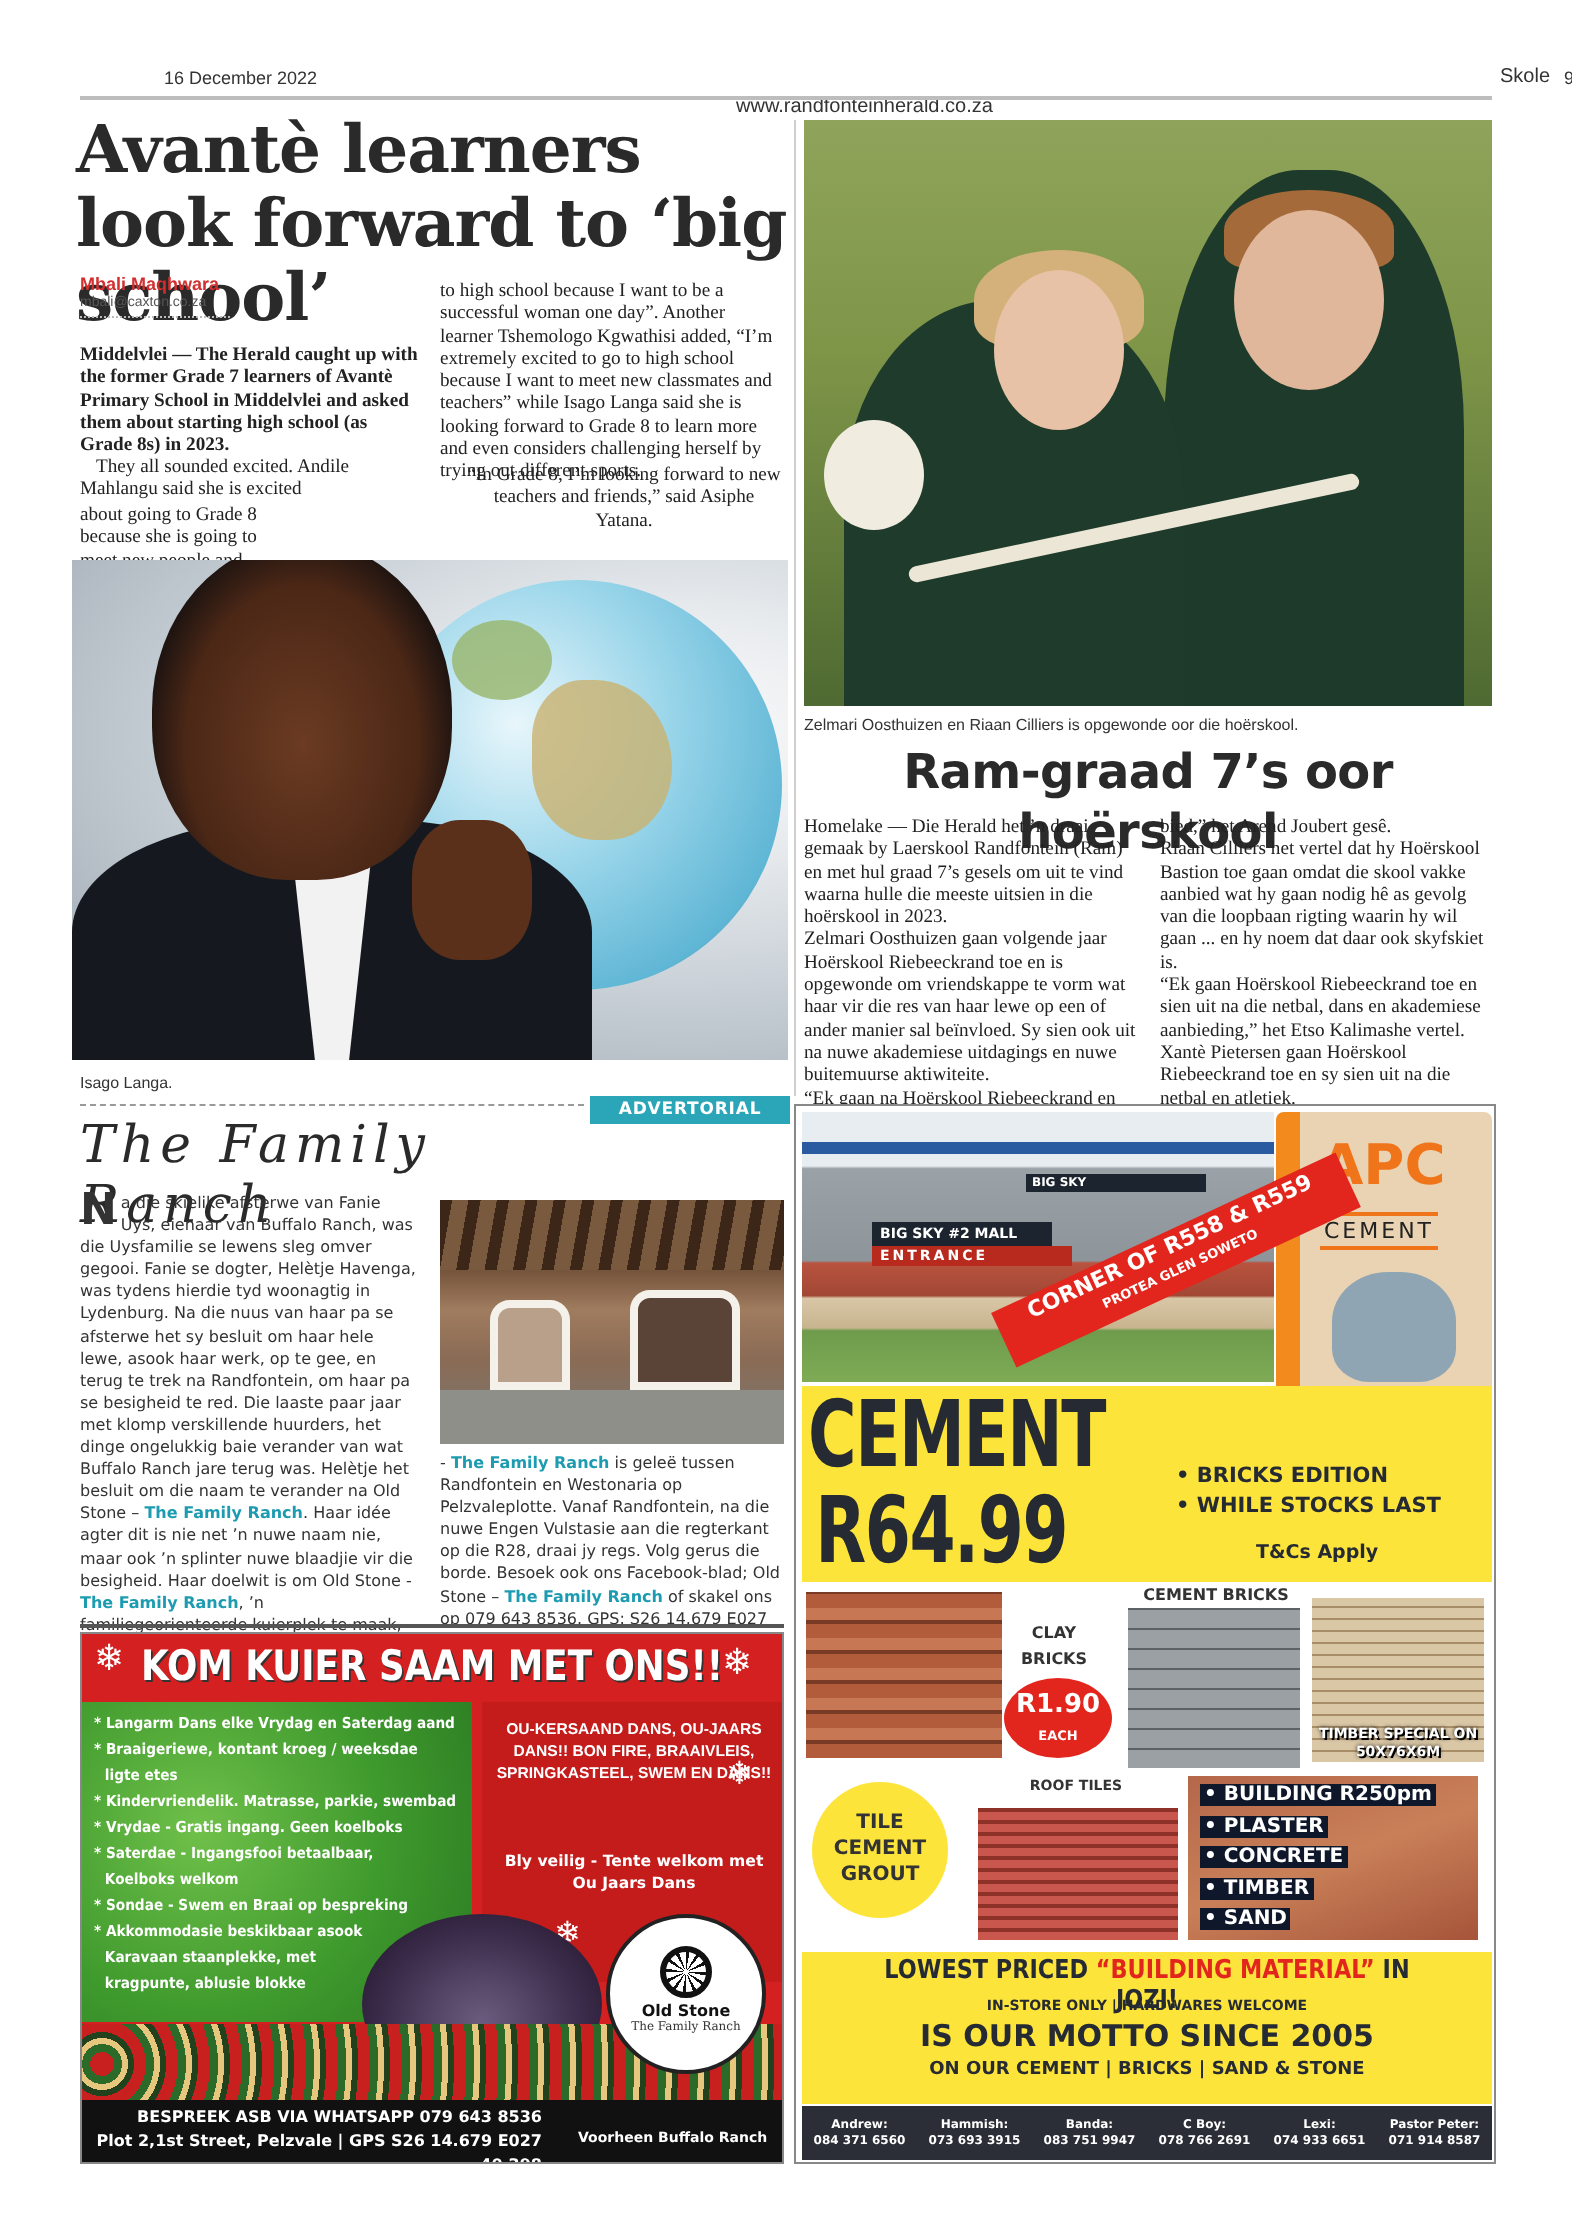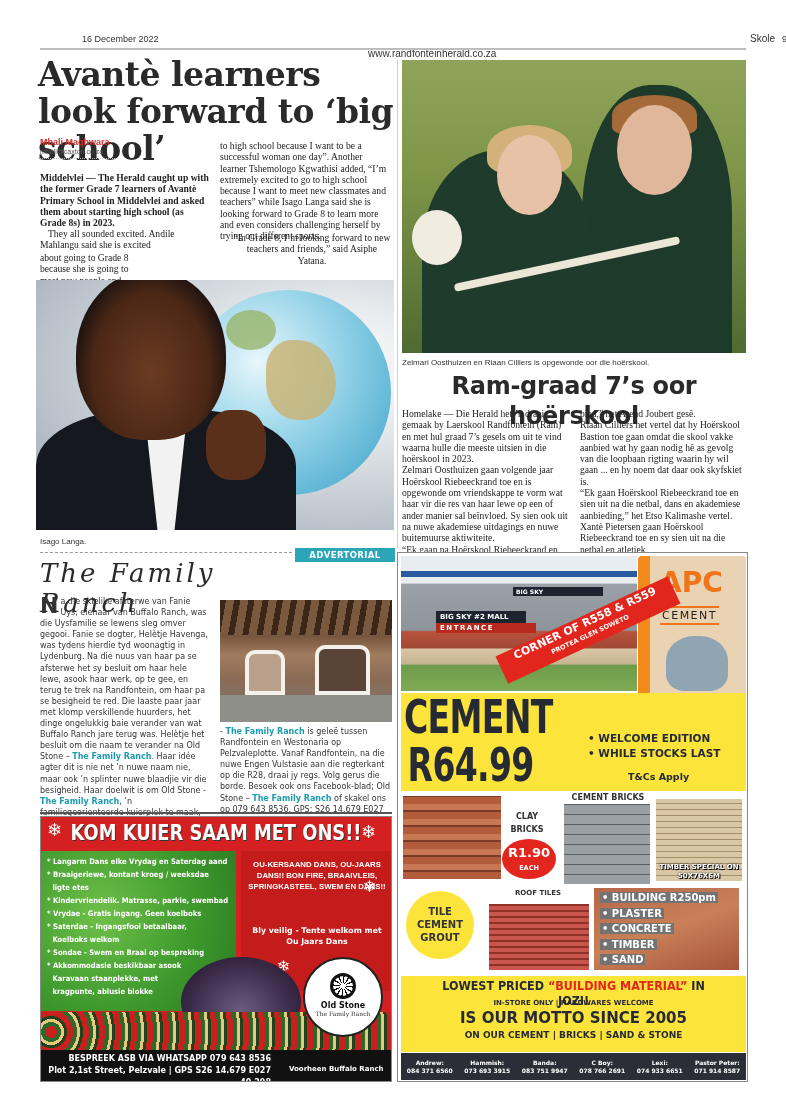--- a/index.html
+++ b/index.html
@@ -120,21 +120,21 @@
   .cm-price .e { display: block; font-size: 6.5px; line-height: 8px; }
   .cm-cblbl { position: absolute; left: 165px; top: 240px; width: 90px; text-align: center; font-family: "DejaVu Sans", sans-serif; font-weight: bold; font-size: 8px; color: #333; }
   .cm-cbricks { position: absolute; left: 166px; top: 251px; width: 86px; height: 80px; background: repeating-linear-gradient(0deg, #9aa0a4 0 9px, #5b6166 9px 10px); }
   .cm-timber { position: absolute; left: 258px; top: 246px; width: 86px; height: 82px; background: repeating-linear-gradient(0deg, #d9c7a6 0 5px, #a88e68 5px 6px); }
   .cm-timberlbl { position: absolute; left: 258px; top: 310px; width: 86px; text-align: center; font-family: "DejaVu Sans", sans-serif; font-weight: bold; font-size: 7px; line-height: 9px; color: #fff; text-shadow: 0 0 2px #000, 1px 1px 0 #000; }
   .cm-tile { position: absolute; left: 8px; top: 338px; width: 68px; height: 68px; border-radius: 50%; background: #fde43a; text-align: center; font-family: "DejaVu Sans", sans-serif; font-weight: bold; font-size: 10px; line-height: 13px; color: #333; padding-top: 14px; }
   .cm-rtlbl { position: absolute; left: 90px; top: 336px; width: 100px; text-align: center; font-family: "DejaVu Sans", sans-serif; font-weight: bold; font-size: 7px; color: #333; }
   .cm-roof-tiles { position: absolute; left: 91px; top: 351px; width: 100px; height: 66px; background: repeating-linear-gradient(0deg, #c9574e 0 4px, #8e3129 4px 6px); }
   .cm-sand { position: absolute; left: 196px; top: 335px; width: 145px; height: 82px; background: linear-gradient(160deg, #b5674a 0%, #c98058 50%, #a6543a 100%); }
   .cm-sandlist { position: absolute; left: 202px; top: 337px; font-family: "DejaVu Sans", sans-serif; font-weight: bold; font-size: 10px; line-height: 15.5px; color: #fff; }
-  .cm-sandlist span { background: #737373; padding: 0 2px; }
+  .cm-sandlist span { background: #0f172a; padding: 0 2px; }
   .cm-yellow2 { position: absolute; left: 3px; top: 423px; width: 345px; height: 76px; background: #fde43a; }
   .cm-lowest { position: absolute; left: 3px; top: 425px; width: 345px; text-align: center; font-family: "DejaVu Sans", sans-serif; font-weight: bold; font-size: 13px; color: #252a33; transform: scaleX(0.86); }
   .cm-lowest .red { color: #e3261d; }
   .cm-instore { position: absolute; left: 3px; top: 446px; width: 345px; text-align: center; font-family: "DejaVu Sans", sans-serif; font-weight: bold; font-size: 7px; color: #252a33; }
   .cm-motto { position: absolute; left: 3px; top: 456px; width: 345px; text-align: center; font-family: "DejaVu Sans", sans-serif; font-weight: bold; font-size: 15px; color: #252a33; }
   .cm-on { position: absolute; left: 3px; top: 477px; width: 345px; text-align: center; font-family: "DejaVu Sans", sans-serif; font-weight: bold; font-size: 9px; color: #252a33; }
   .cm-contacts { position: absolute; left: 3px; top: 500px; width: 345px; height: 27px; background: #2b2e36; display: flex; justify-content: space-around; align-items: center; }
   .cm-contact { text-align: center; font-family: "DejaVu Sans", sans-serif; font-weight: bold; font-size: 6px; line-height: 8px; color: #fff; }
 </style>
 </head>
@@ -258,21 +258,21 @@
   <div class="cm-banner">
     <span class="l1">CORNER OF R558 &amp; R559</span>
     <span class="l2">PROTEA GLEN SOWETO</span>
   </div>
   <div class="cm-yellow"></div>
   <div class="cm-big">
     <div>CEMENT</div>
     <div>R64.99</div>
   </div>
   <div class="cm-bullets">
-    <div>• WELCOME EDITION</div>
+    <div>• BRICKS EDITION</div>
     <div>• WHILE STOCKS LAST</div>
   </div>
   <div class="cm-tcs">T&amp;Cs Apply</div>
 
   <div class="cm-clay"></div>
   <div class="cm-claylbl">CLAY BRICKS</div>
   <div class="cm-price">
     <span class="p">R1.90</span>
     <span class="e">EACH</span>
   </div>

